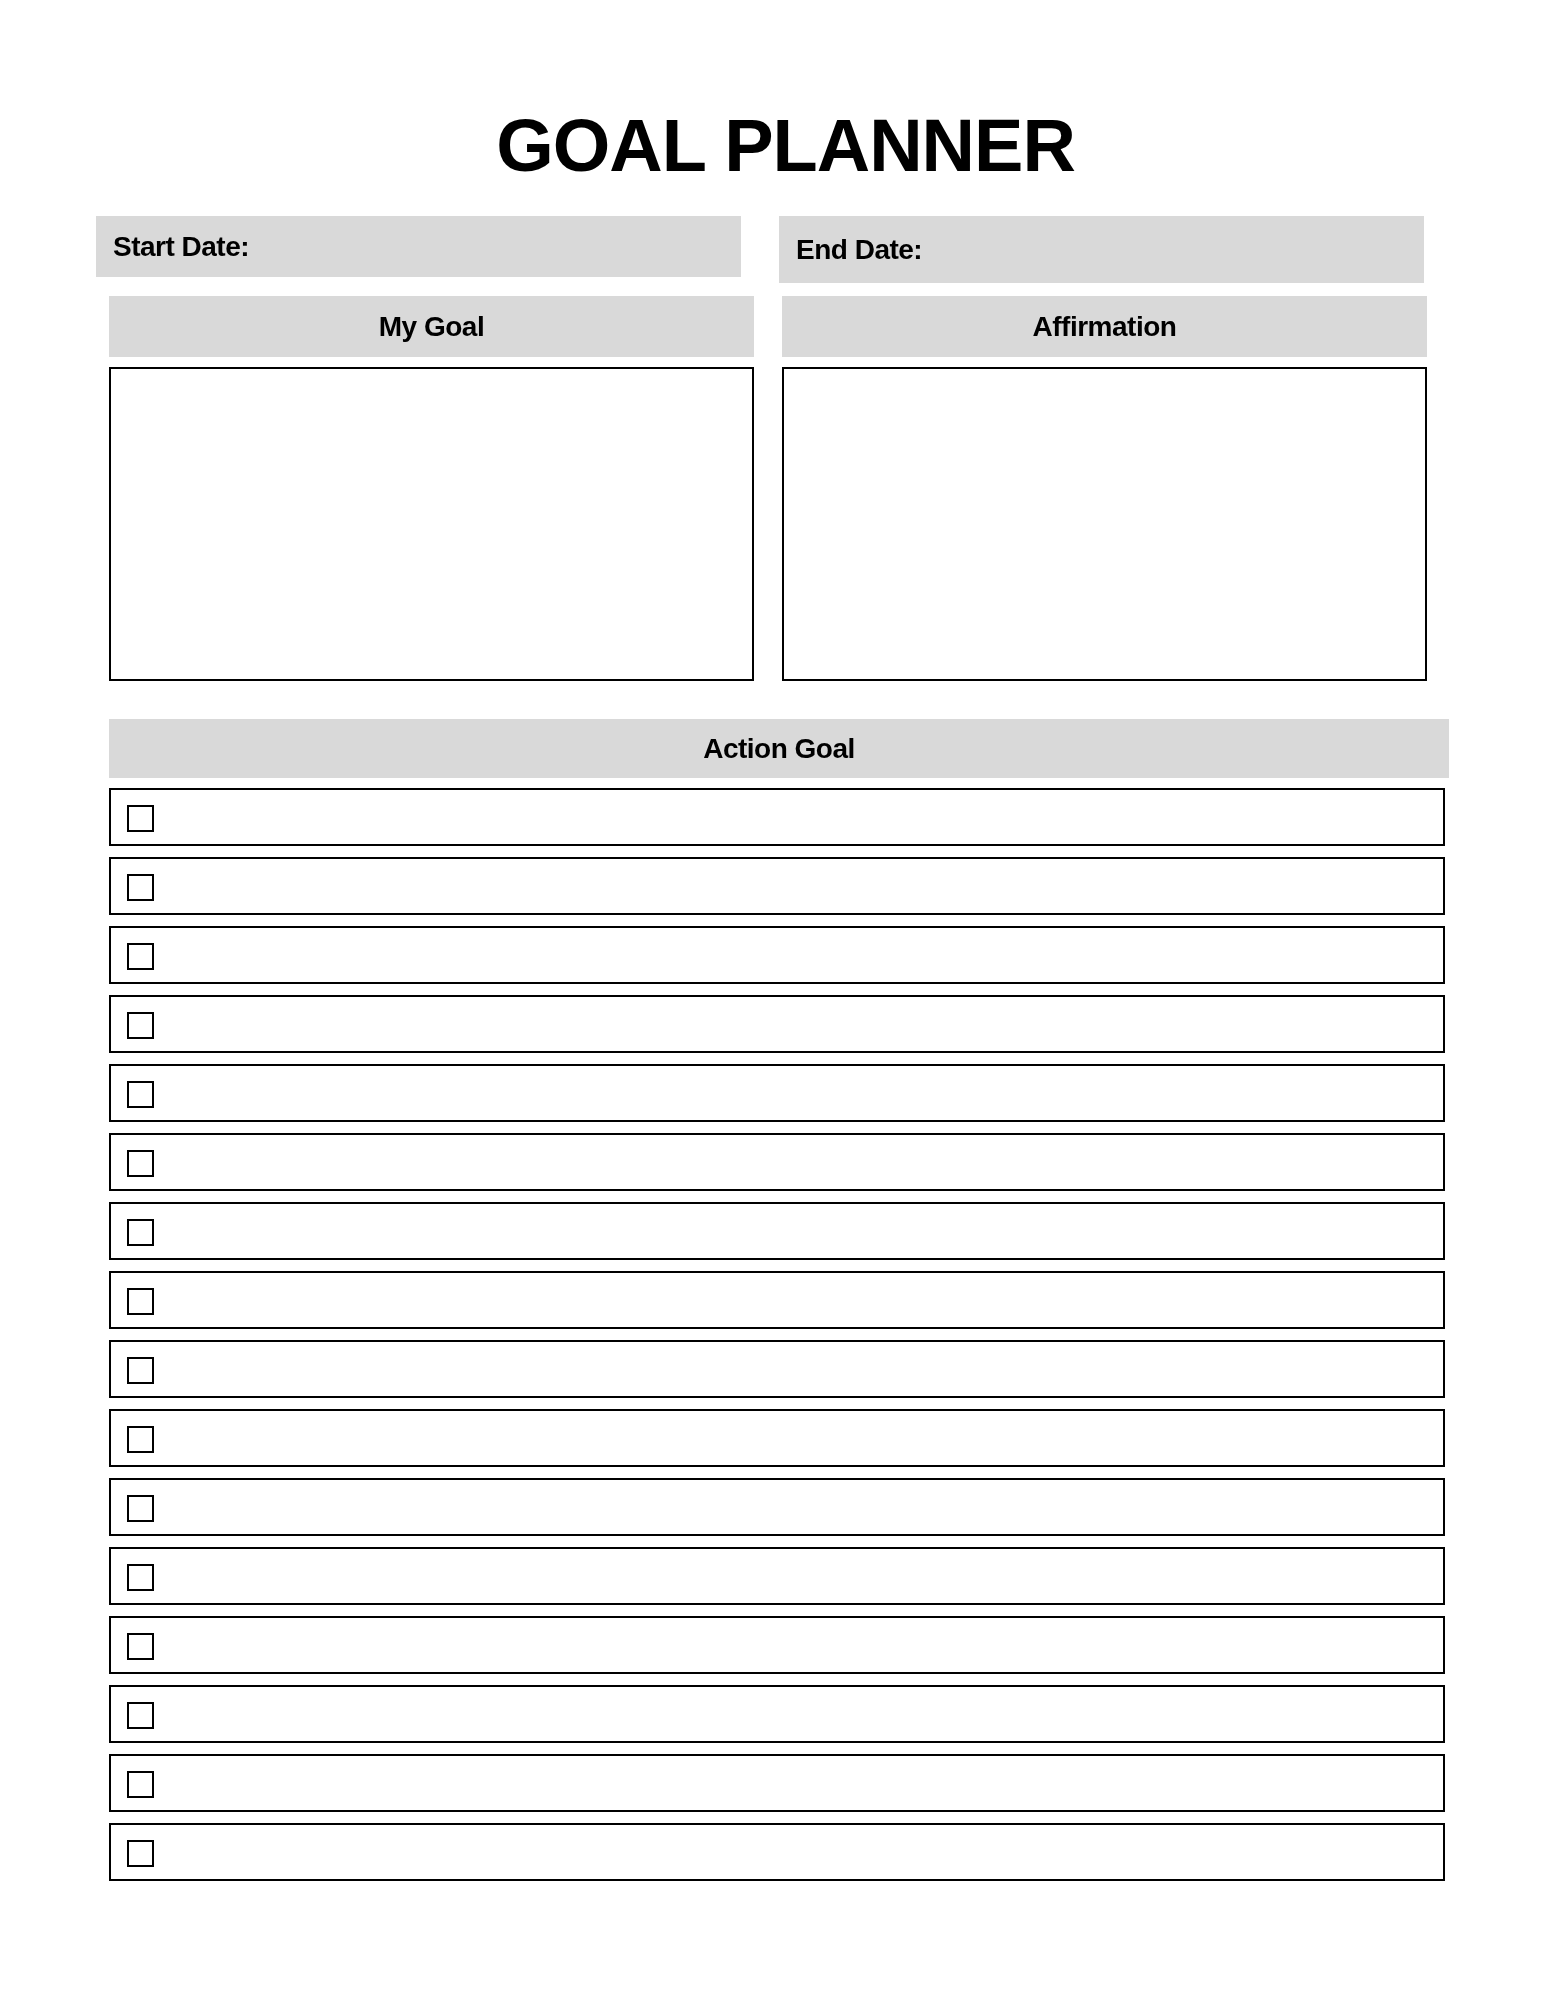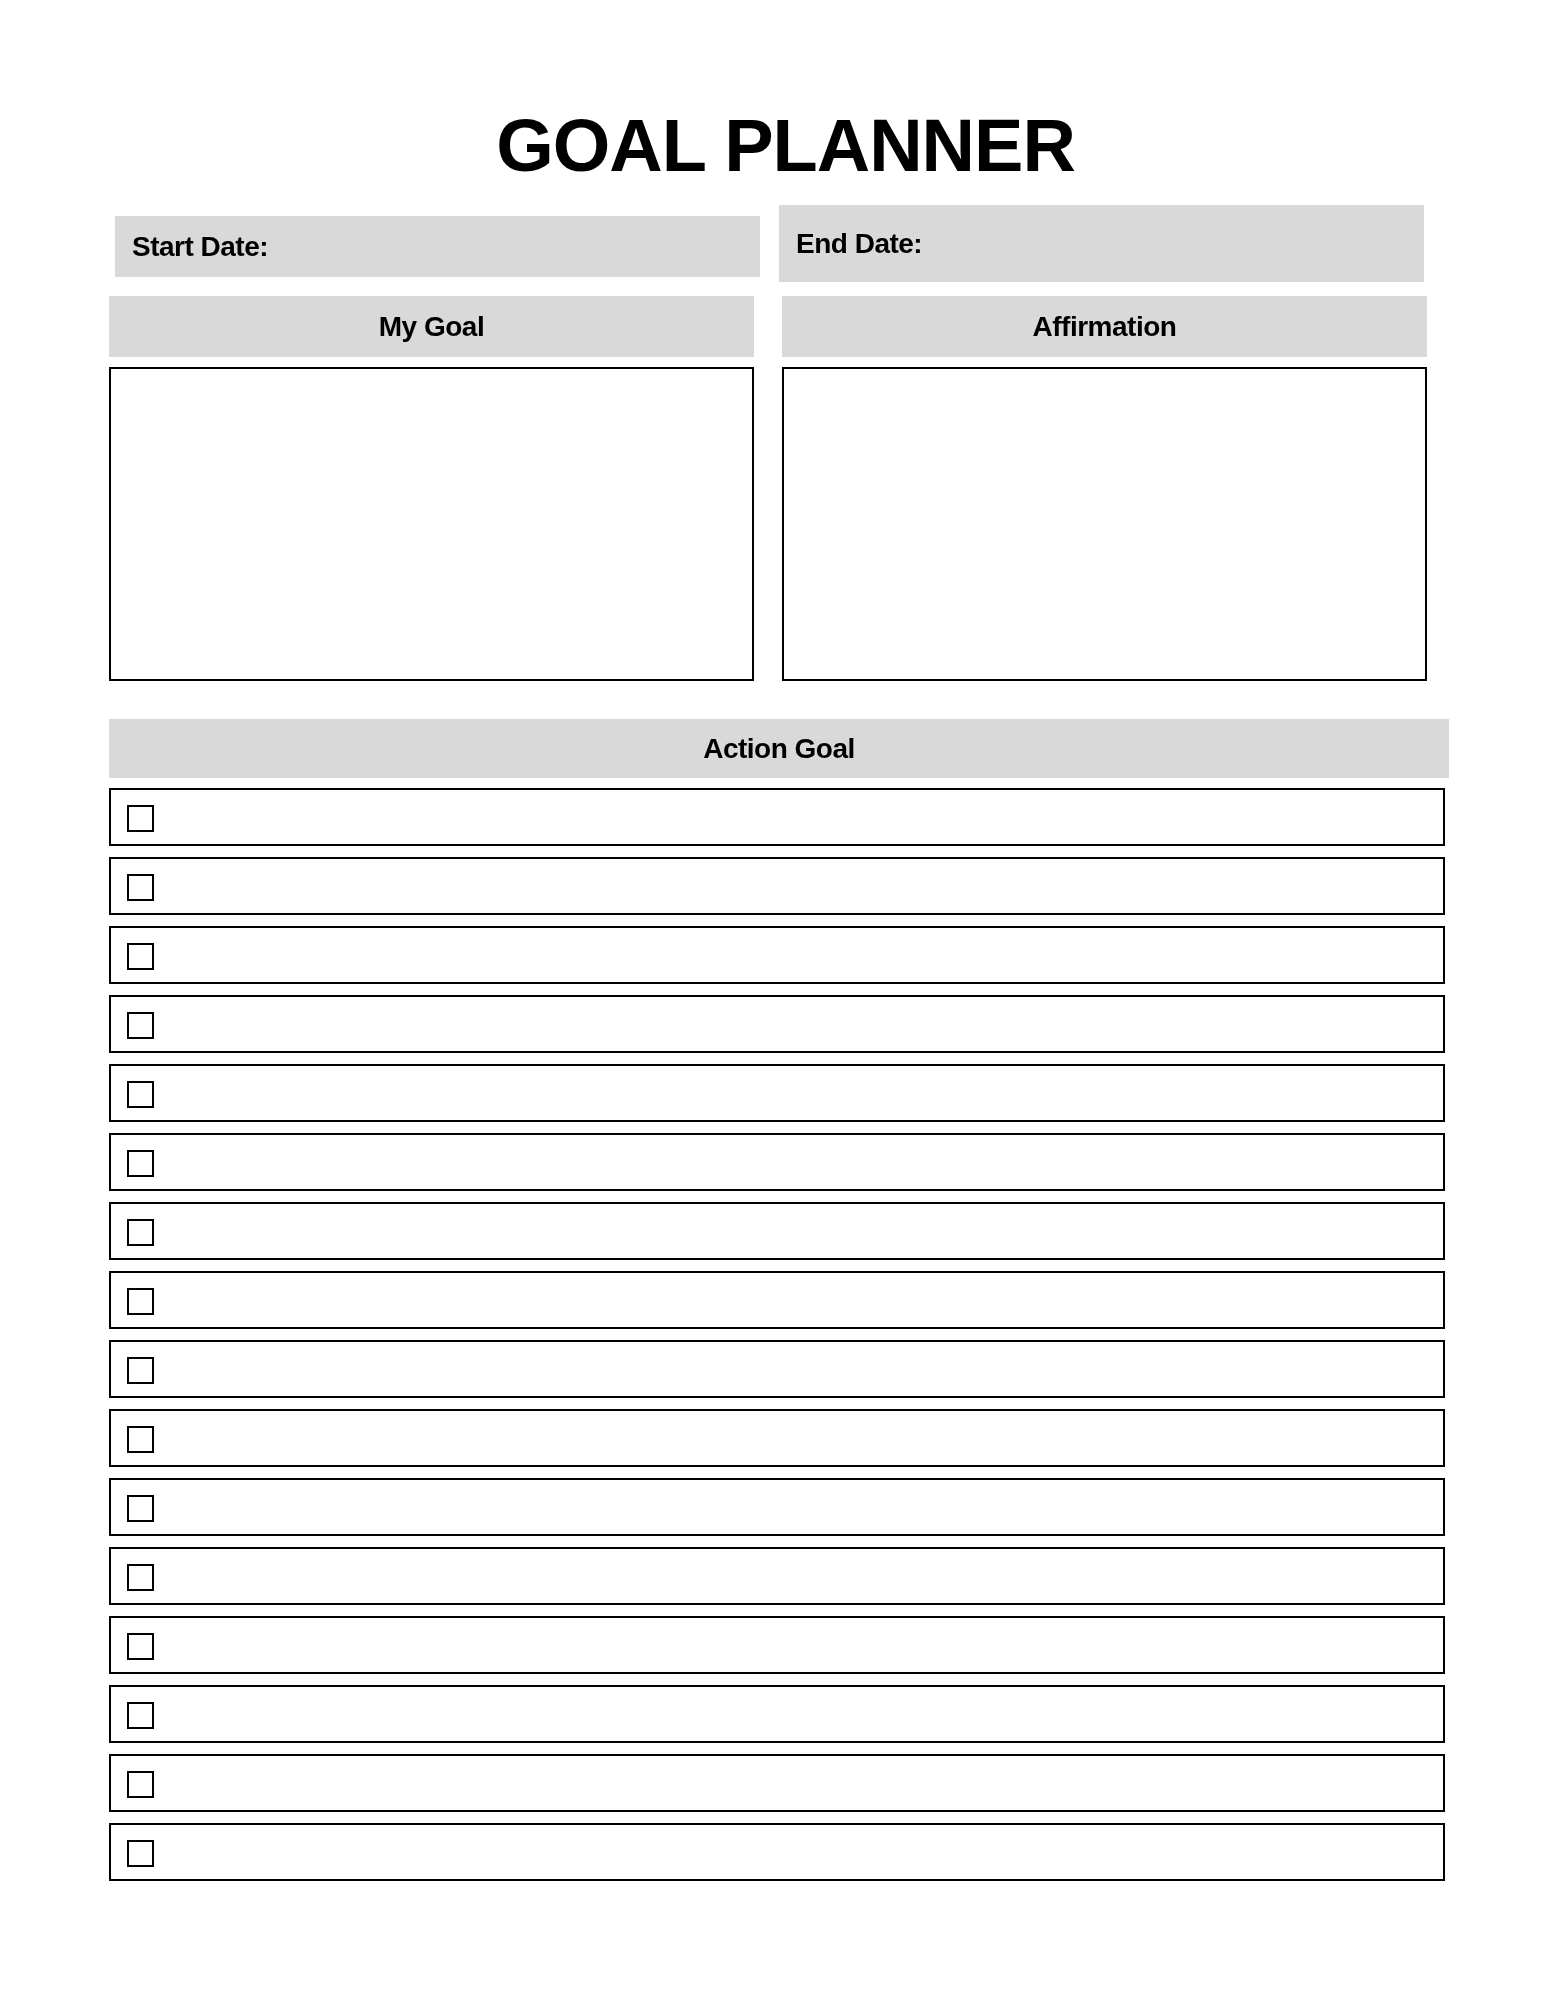--- a/index.html
+++ b/index.html
@@ -36,22 +36,22 @@
       font-weight: bold;
       font-size: 28px;
       letter-spacing: -0.5px;
       display: flex;
       align-items: center;
       box-sizing: border-box;
     }
     .bar.left-align { padding-left: 17px; }
     .bar.center-align { justify-content: center; }
 
-    #start-bar { left: 115px; top: 216px; width: 645px; height: 61px; }
-    #end-bar   { left: 779px; top: 205px; width: 645px; height: 77px; }
+    #start-bar { left: 96px; top: 216px; width: 645px; height: 61px; }
+    #end-bar   { left: 779px; top: 216px; width: 645px; height: 67px; }
     #goal-bar  { left: 109px; top: 296px; width: 645px; height: 61px; }
     #affirm-bar{ left: 782px; top: 296px; width: 645px; height: 61px; }
 
     .write-box {
       position: absolute;
       border: 2px solid #000;
       box-sizing: border-box;
       background: #fff;
     }
     #goal-box   { left: 109px; top: 367px; width: 645px; height: 314px; }

